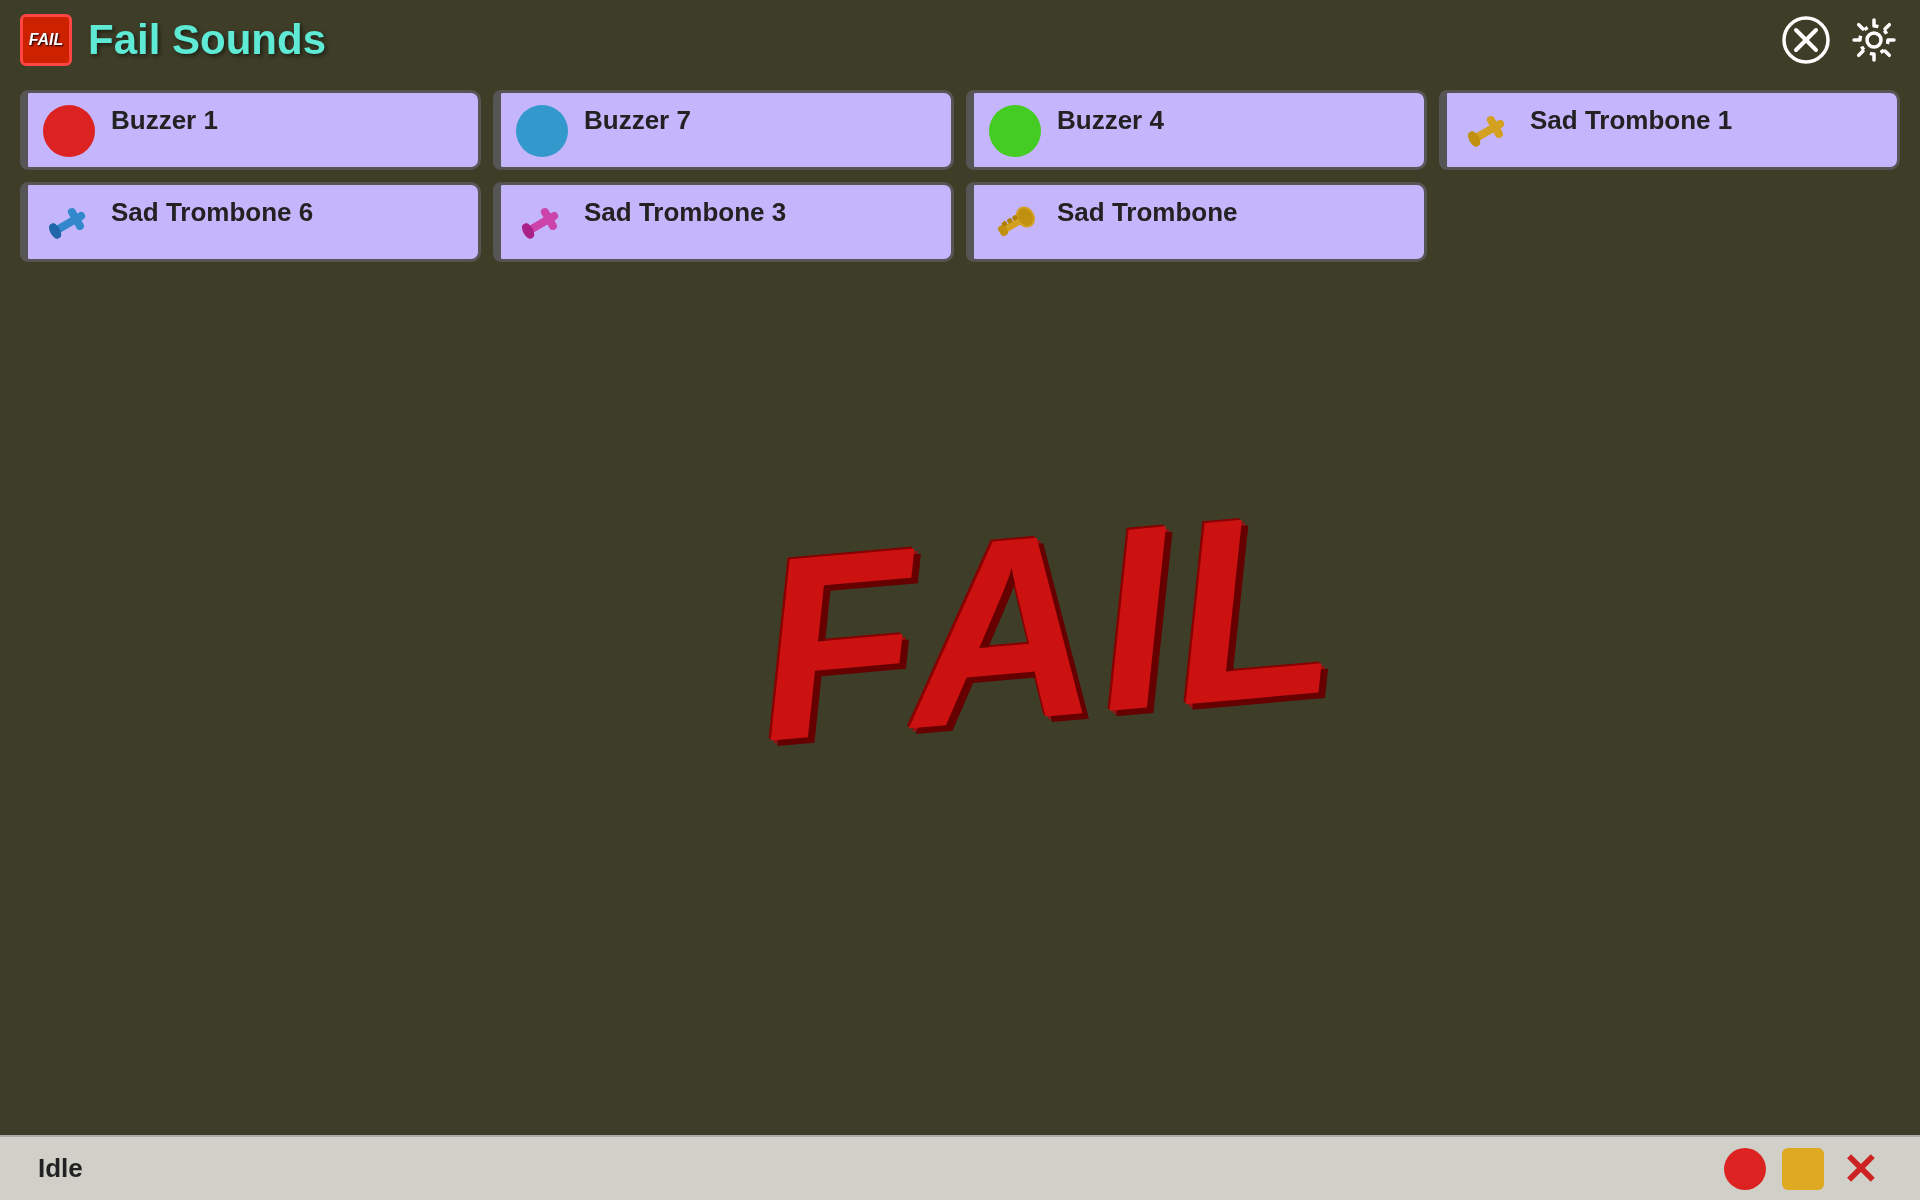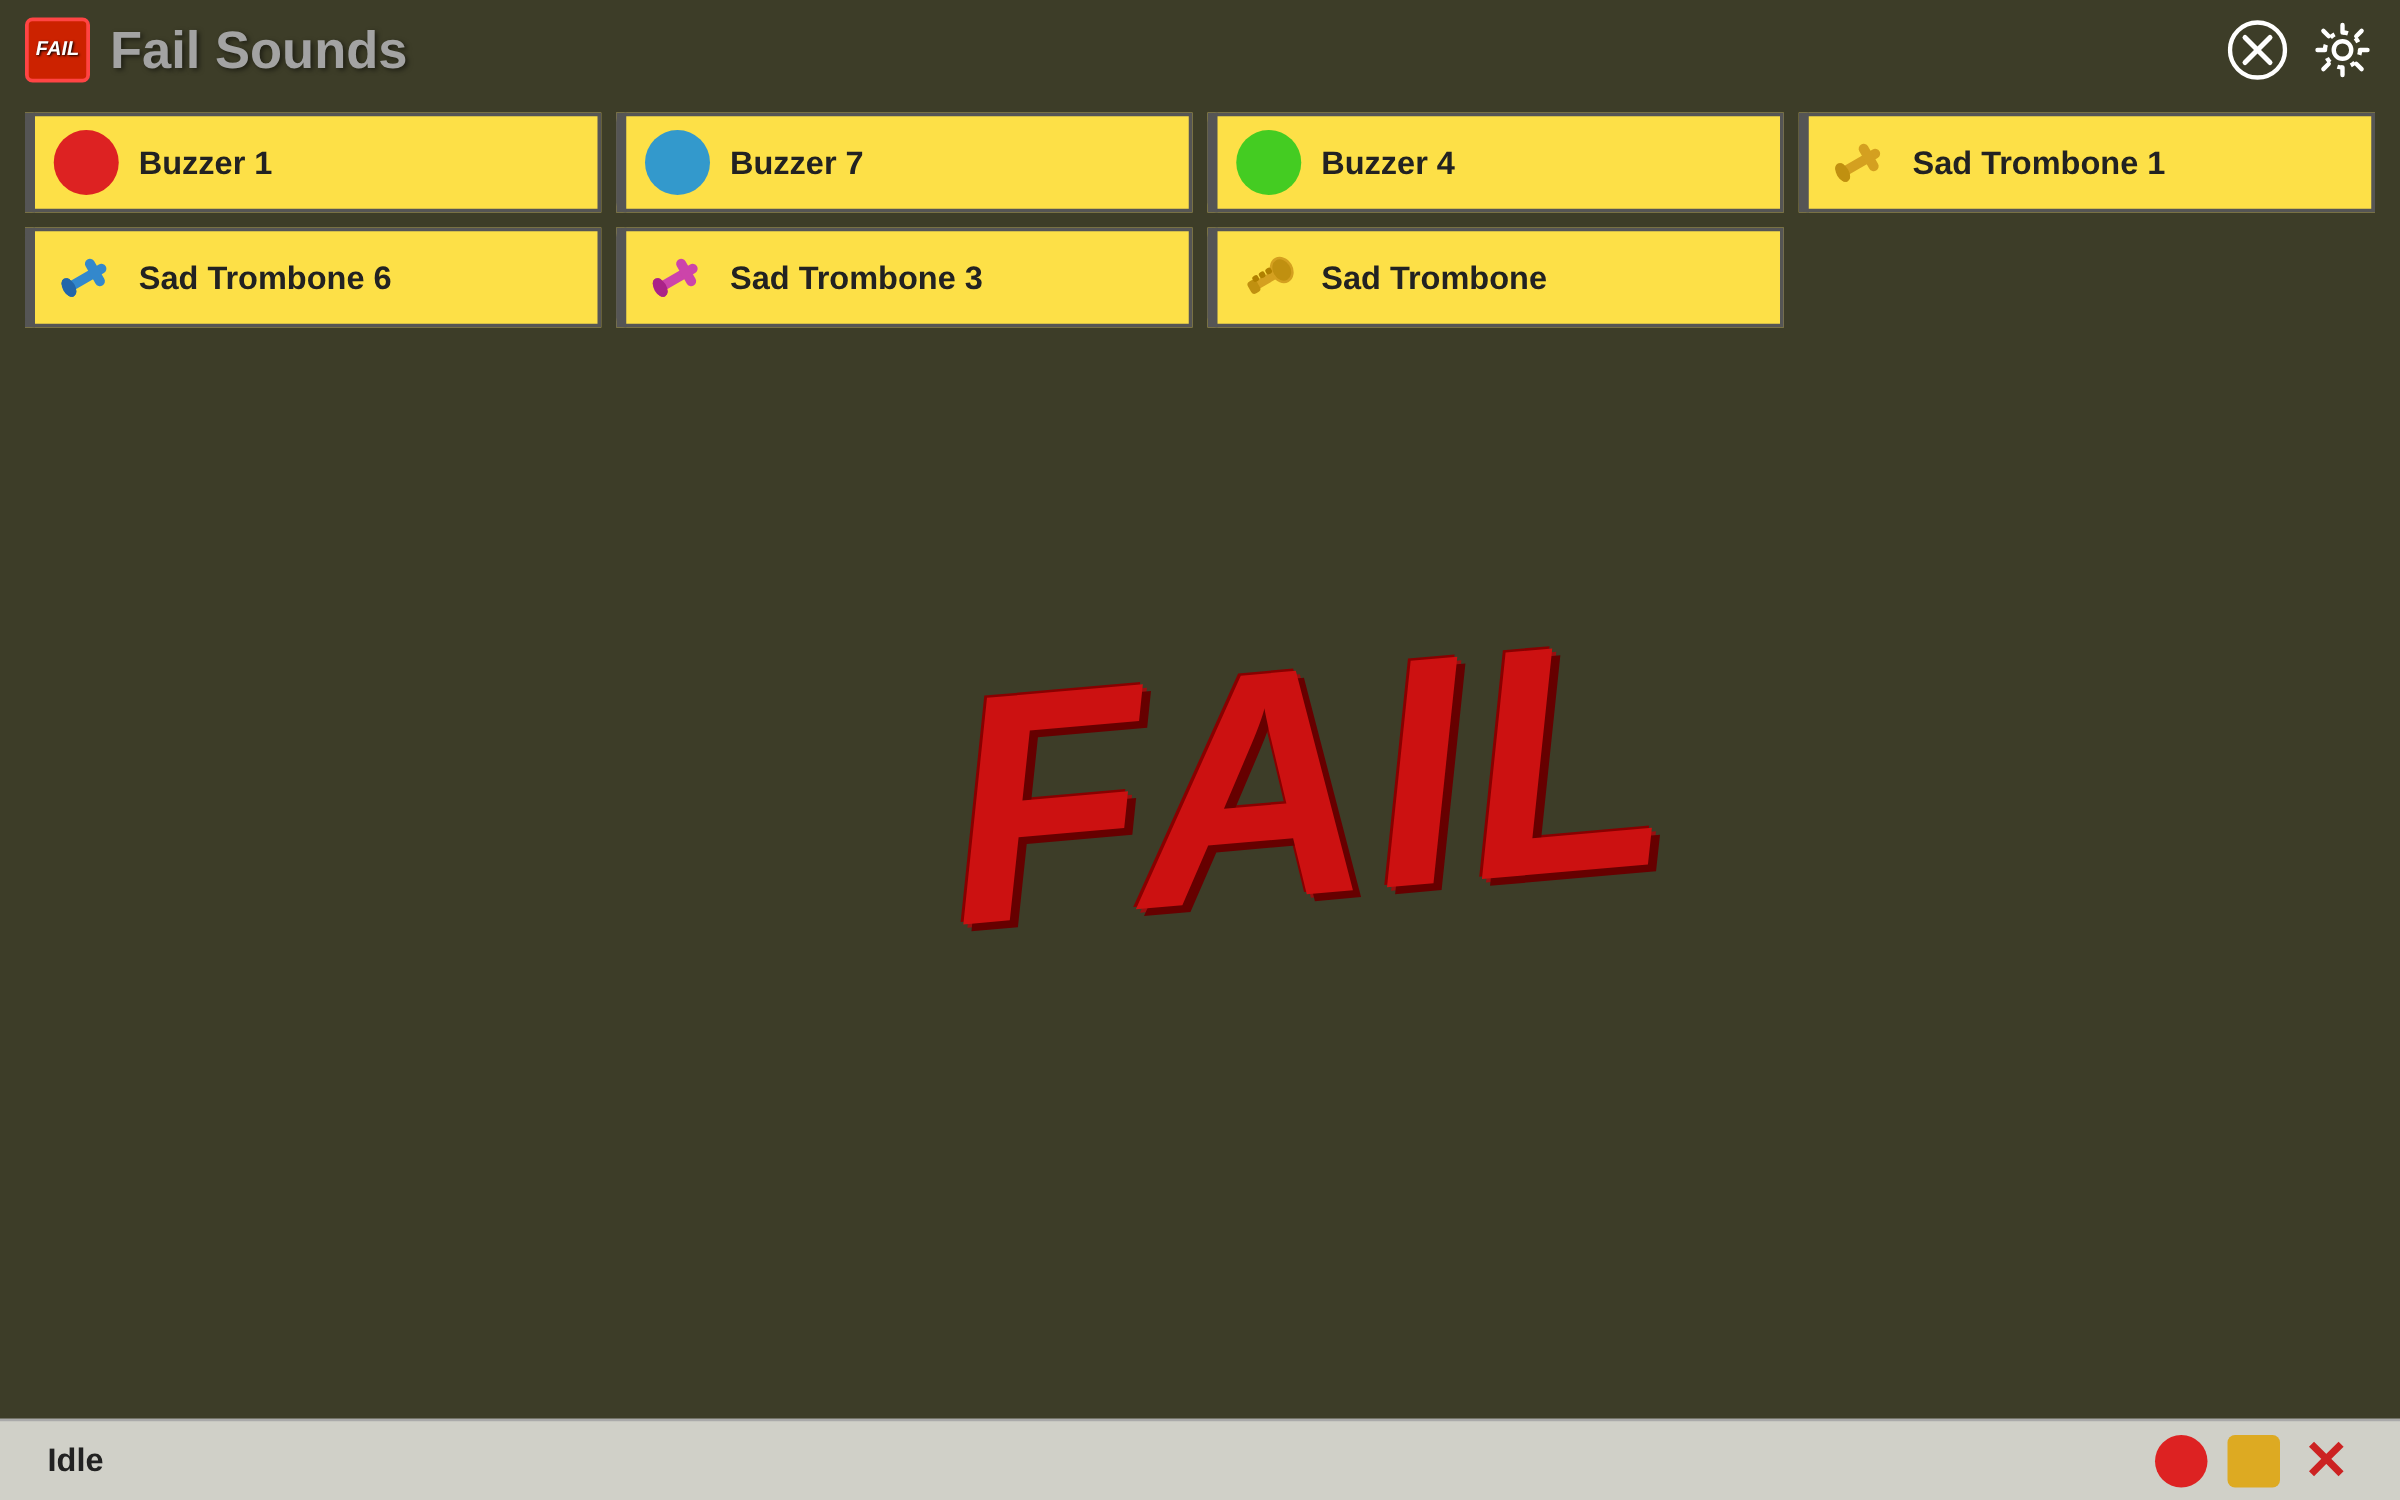--- a/index.html
+++ b/index.html
@@ -32,21 +32,21 @@
       font-size: 16px;
       font-weight: 900;
       color: white;
       font-style: italic;
       margin-right: 16px;
       text-shadow: 1px 1px 2px #000;
     }
     #app-title {
       font-size: 42px;
       font-weight: 900;
-      color: #a3a3a3;
+      color: #5eead4;
       text-shadow: 2px 2px 4px rgba(0,0,0,0.5);
     }
     #header-controls {
       position: absolute;
       right: 20px;
       display: flex;
       gap: 16px;
       align-items: center;
     }
     .header-btn {
@@ -68,24 +68,23 @@
     #buttons-grid {
       padding: 10px 20px;
       display: grid;
       grid-template-columns: repeat(4, 1fr);
       grid-template-rows: repeat(3, auto);
       gap: 12px;
       width: 100%;
     }
     .sound-btn {
       display: flex;
-      align-items: center;
-      background: #fde047;
+      background: #c4b5fd;
       border: 3px solid #555;
-      border-radius: 0;
+      border-radius: 10px;
       padding: 12px 20px;
       cursor: pointer;
       height: 80px;
       font-size: 26px;
       font-weight: 700;
       color: #222;
       gap: 16px;
       transition: background 0.1s;
       position: relative;
     }

